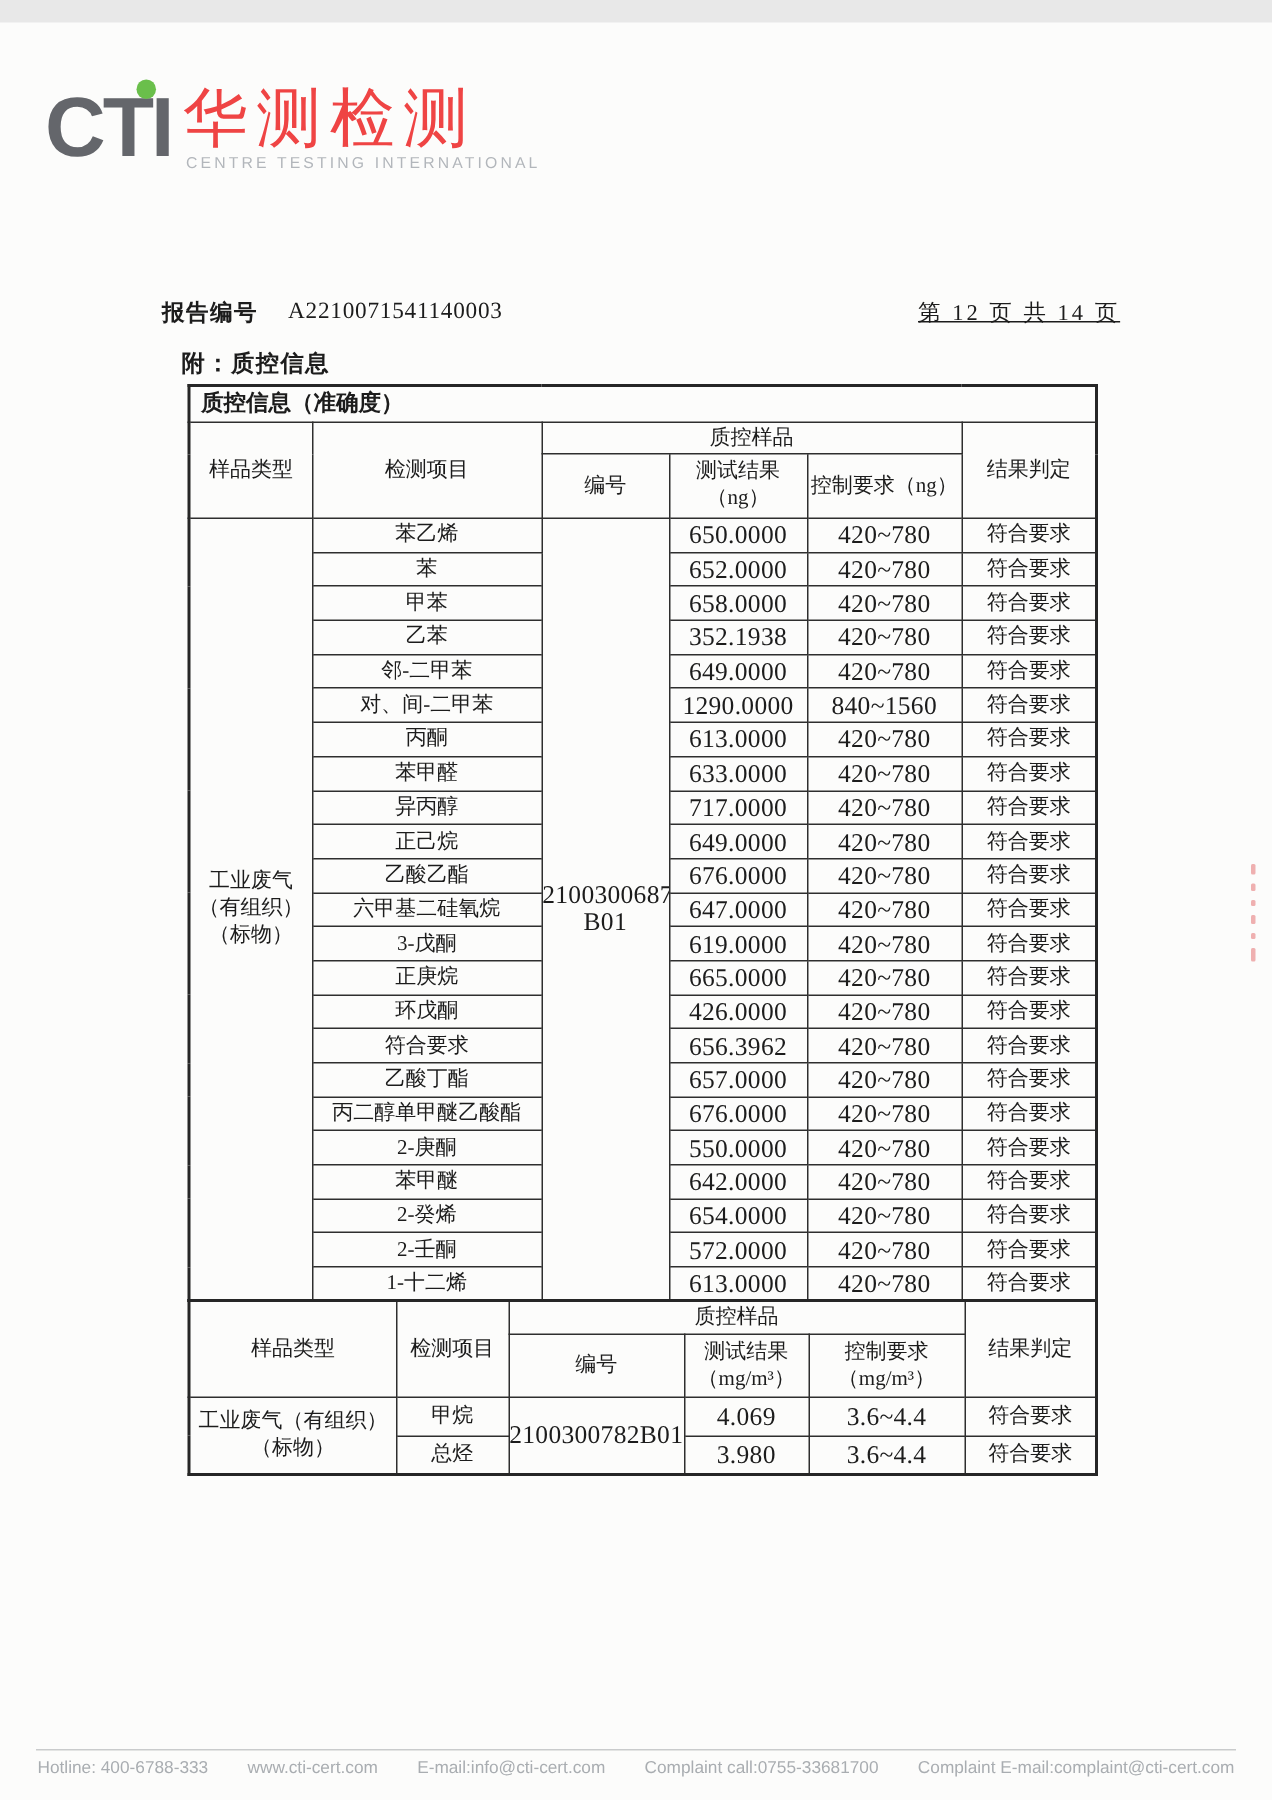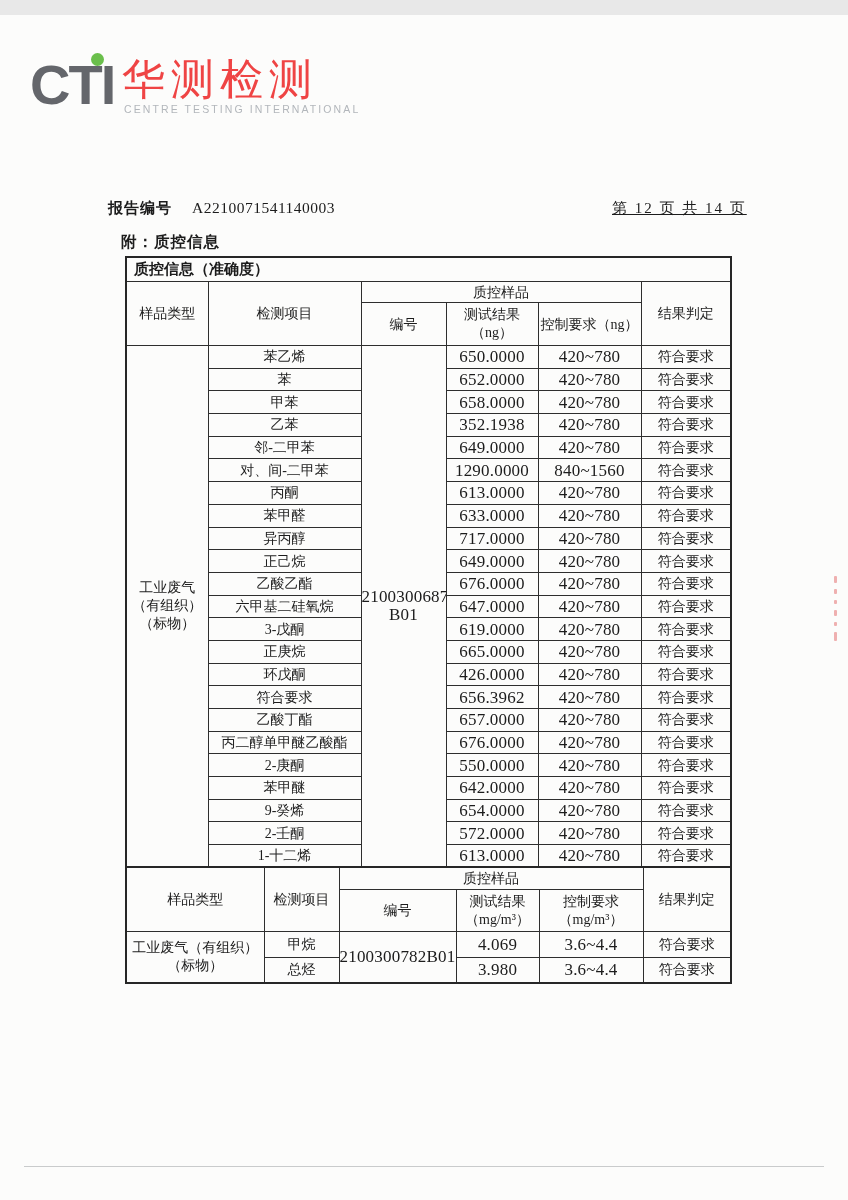--- a/index.html
+++ b/index.html
@@ -215,21 +215,21 @@
             <td class="num">420~780</td>
             <td>符合要求</td>
           </tr>
           <tr>
             <td>苯甲醚</td>
             <td class="num">642.0000</td>
             <td class="num">420~780</td>
             <td>符合要求</td>
           </tr>
           <tr>
-            <td>9-癸烯</td>
+            <td>2-癸烯</td>
             <td class="num">654.0000</td>
             <td class="num">420~780</td>
             <td>符合要求</td>
           </tr>
           <tr>
             <td>2-壬酮</td>
             <td class="num">572.0000</td>
             <td class="num">420~780</td>
             <td>符合要求</td>
           </tr>
@@ -289,14 +289,21 @@
   <div class="red-marks">
     <span class="rm1"></span>
       <span class="rm2"></span>
       <span class="rm3"></span>
     <span class="rm4"></span>
       <span class="rm5"></span>
       <span class="rm6"></span>
   </div>
 
   <div class="footer-line"></div>
+  <div class="footer">
+    <span>Hotline: 400-6788-333</span>
+    <span>www.cti-cert.com</span>
+    <span>E-mail:info@cti-cert.com</span>
+    <span>Complaint call:0755-33681700</span>
+    <span>Complaint E-mail:complaint@cti-cert.com</span>
+  </div>
 
 </div>
 
 </body></html>

